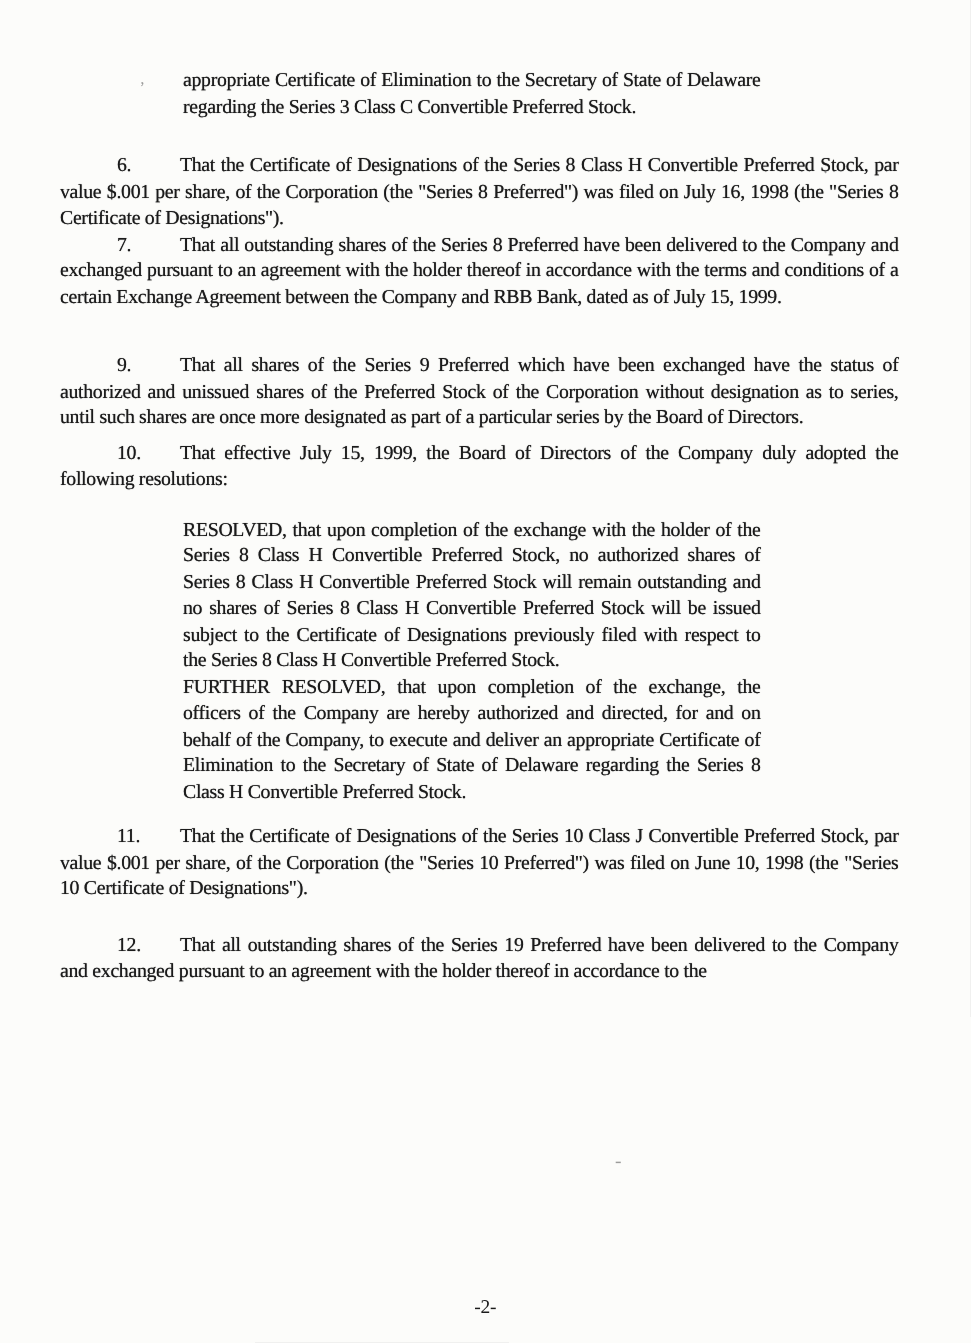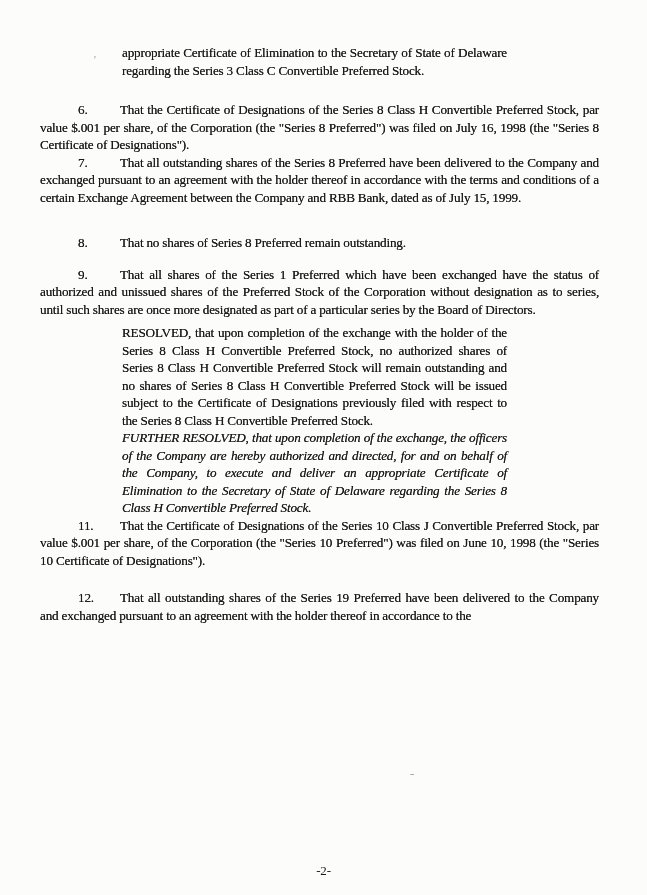--- a/index.html
+++ b/index.html
@@ -41,21 +41,21 @@
     text-align: left;
   }
   
   .mb-q1  { margin-bottom: 22px; }
   .mb-i6  { }
   .mb-i7  { margin-bottom: 28px; }
   .mb-i8  { margin-bottom: 14px; }
   .mb-i9  { margin-bottom: 6px;  }
   .mb-i10 { margin-bottom: 16px; }
   .mb-r1  { }
-  .mb-r2  { margin-bottom: 0; font-style: italic; }
+  .mb-r2  { margin-bottom: 12px; }
   .mb-i11 { margin-bottom: 20px; }
   .footer {
     position: absolute;
     left: 0;
     bottom: 16px;
     width: 100%;
     text-align: center;
     font-size: 13px;
     filter: blur(0.3px);
   }
@@ -77,24 +77,24 @@
 <div class="page">
 
   <div class="content">
 
     <p class="quote mb-q1">appropriate Certificate of Elimination to the Secretary of State of Delaware regarding the Series 3 Class C Convertible Preferred Stock.</p>
 
     <p class="item mb-i6"><span class="num">6.</span><span>That the Certificate of Designations of the Series 8 Class H Convertible Preferred Stock, par value $.001 per share, of the Corporation (the "Series 8 Preferred") was filed on July 16, 1998 (the "Series 8 Certificate of Designations").</span></p>
 
     <p class="item mb-i7"><span class="num">7.</span><span>That all outstanding shares of the Series 8 Preferred have been delivered to the Company and exchanged pursuant to an agreement with the holder thereof in accordance with the terms and conditions of a certain Exchange Agreement between the Company and RBB Bank, dated as of July 15, 1999.</span></p>
 
-    <p class="item mb-i8"><span class="num">8.</span><span>That no shares of Series 8 Preferred remain outstanding.</span></p>
 
-    <p class="item mb-i9"><span class="num">9.</span><span>That all shares of the Series 1 Preferred which have been exchanged have the status of authorized and unissued shares of the Preferred Stock of the Corporation without designation as to series, until such shares are once more designated as part of a particular series by the Board of Directors.</span></p>
+    <p class="item mb-i9"><span class="num">9.</span><span>That all shares of the Series 9 Preferred which have been exchanged have the status of authorized and unissued shares of the Preferred Stock of the Corporation without designation as to series, until such shares are once more designated as part of a particular series by the Board of Directors.</span></p>
 
+    <p class="item mb-i10"><span class="num">10.</span><span>That effective July 15, 1999, the Board of Directors of the Company duly adopted the following resolutions:</span></p>
 
     <p class="quote mb-r1">RESOLVED, that upon completion of the exchange with the holder of the Series 8 Class H Convertible Preferred Stock, no authorized shares of Series 8 Class H Convertible Preferred Stock will remain outstanding and no shares of Series 8 Class H Convertible Preferred Stock will be issued subject to the Certificate of Designations previously filed with respect to the Series 8 Class H Convertible Preferred Stock.</p>
 
     <p class="quote mb-r2">FURTHER RESOLVED, that upon completion of the exchange, the officers of the Company are hereby authorized and directed, for and on behalf of the Company, to execute and deliver an appropriate Certificate of Elimination to the Secretary of State of Delaware regarding the Series 8 Class H Convertible Preferred Stock.</p>
 
     <p class="item mb-i11"><span class="num">11.</span><span>That the Certificate of Designations of the Series 10 Class J Convertible Preferred Stock, par value $.001 per share, of the Corporation (the "Series 10 Preferred") was filed on June 10, 1998 (the "Series 10 Certificate of Designations").</span></p>
 
     <p class="item"><span class="num">12.</span><span>That all outstanding shares of the Series 19 Preferred have been delivered to the Company and exchanged pursuant to an agreement with the holder thereof in accordance to the</span></p>
 
   </div>

